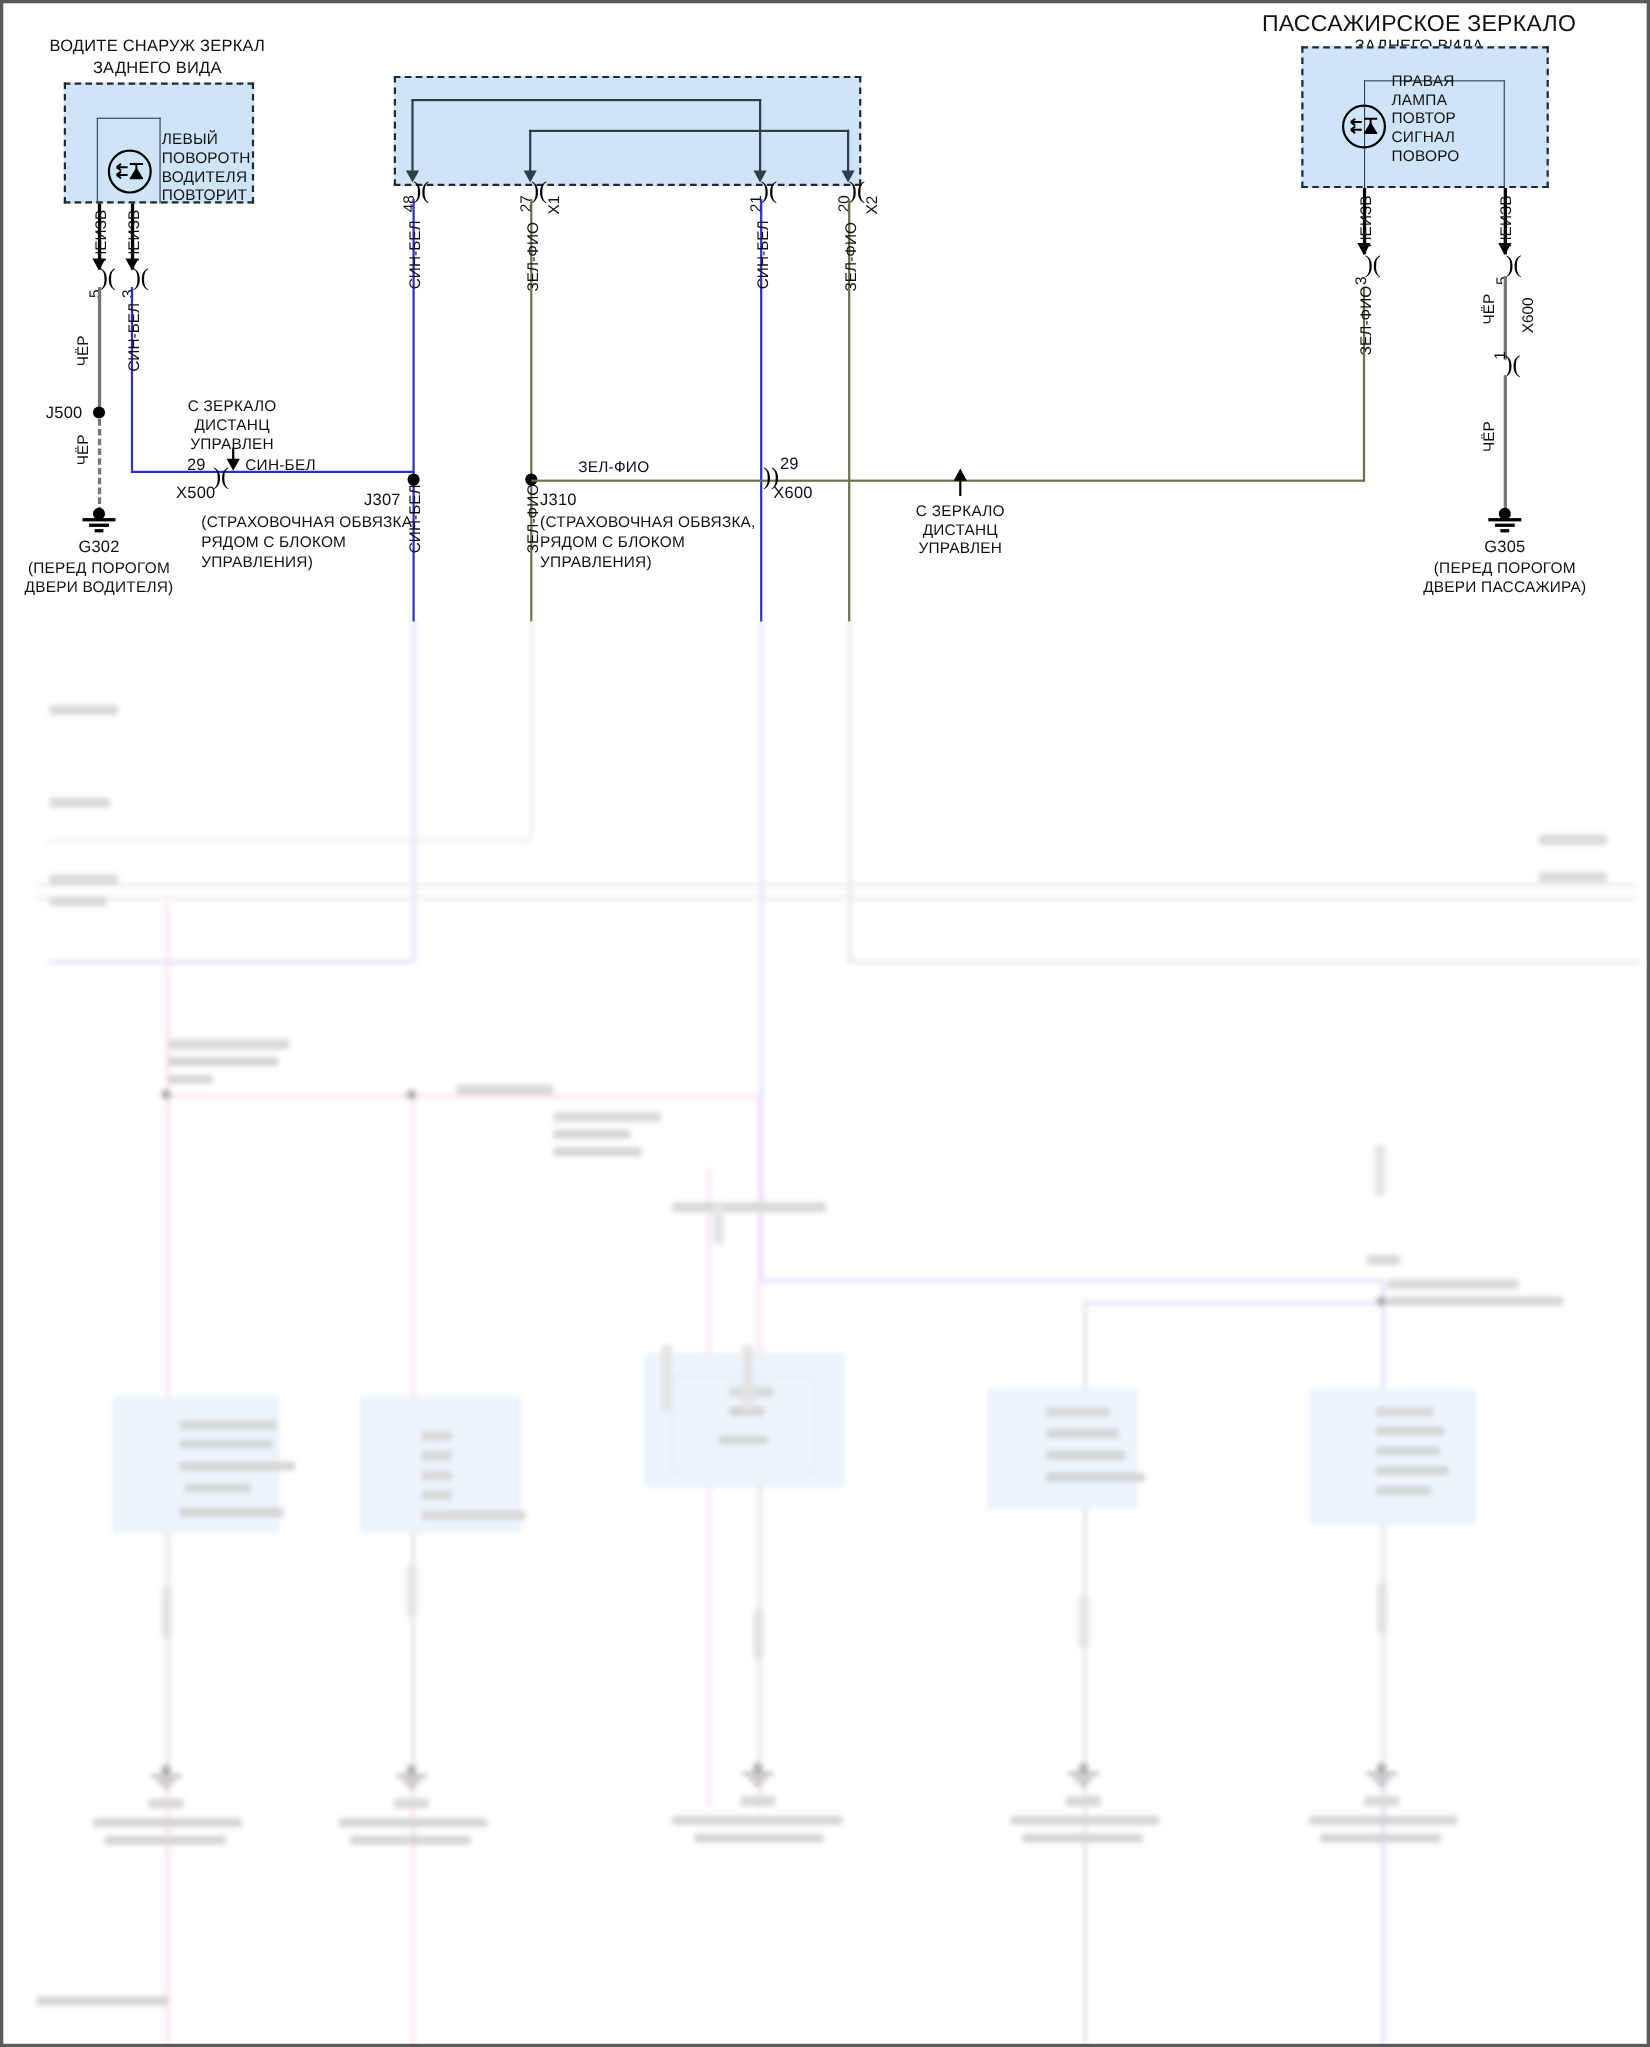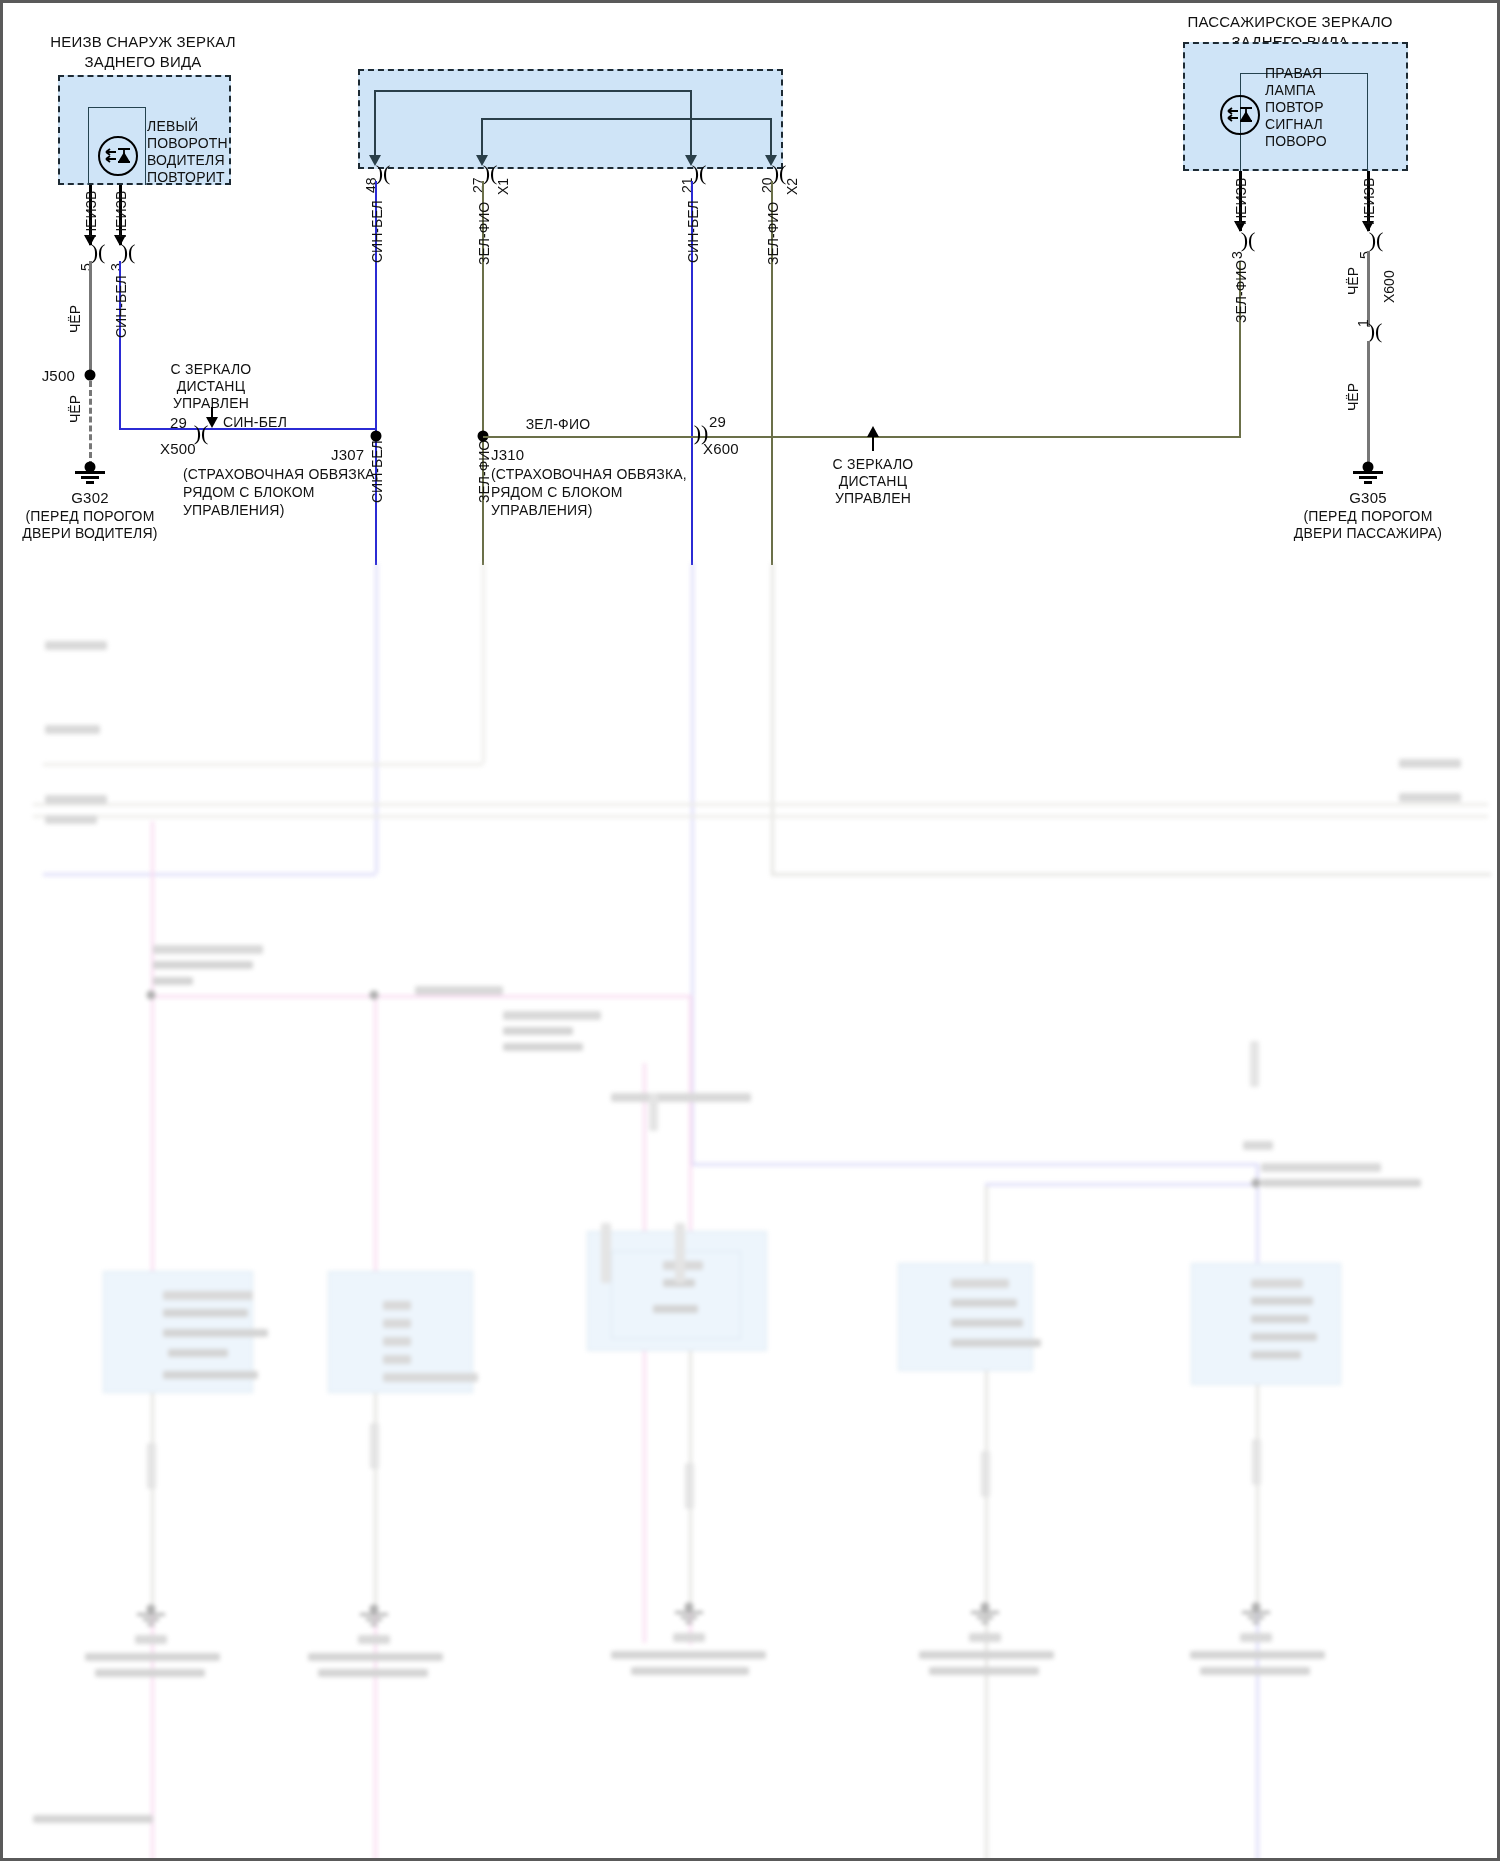--- a/index.html
+++ b/index.html
@@ -123,21 +123,21 @@
   .fgnd{position:absolute;transform:translateX(-50%);}
   .fgnd i{position:absolute;left:50%;transform:translateX(-50%);height:0;border-top:3px solid #333;}
   .ftxt{position:absolute;background:#9a9a9a;border-radius:2px;height:9px;}
   .ftxt.t2{height:8px;background:#8d8d8d;}
 </style>
 </head>
 <body>
 
 <div id="page">
 
-  <div class="txt c" style="left:140px;top:30px;font-size:15px;">НЕИЗВ СНАРУЖ ЗЕРКАЛ</div>
+  <div class="txt c" style="left:140px;top:30px;font-size:15px;">ВОДИТЕ СНАРУЖ ЗЕРКАЛ</div>
   <div class="txt c" style="left:140px;top:50px;font-size:15px;">ЗАДНЕГО ВИДА</div>
 
   <div class="module" style="left:55px;top:72px;width:173px;height:110px;"></div>
 
   <div class="innerbox" style="left:85px;top:104px;width:58px;height:78px;"></div>
 
   <div class="lamp" style="left:115px;top:153px;"></div>
   <svg class="abs" style="left:100px;top:140px;" width="32" height="26" viewBox="0 0 32 26">
     <path d="M3 9 L13 9 M3 9 L7 6 M3 9 L7 12" stroke="#000" stroke-width="1.8" fill="none"></path>
     <path d="M3 16 L13 16 M3 16 L7 13 M3 16 L7 19" stroke="#000" stroke-width="1.8" fill="none"></path>
@@ -255,21 +255,21 @@
   <div class="txt" style="left:700px;top:437px;">X600</div>
 
   <div class="arrowup" style="left:870px;top:423px;"></div>
   <div class="w wv w-blk" style="left:869px;top:434px;height:14px;"></div>
   <div class="txt c" style="left:870px;top:453px;font-size:14px;line-height:17px;">С ЗЕРКАЛО
 ДИСТАНЦ
 УПРАВЛЕН</div>
 
   <div class="w wv w-grn" style="left:1236px;top:258px;height:177px;"></div>
 
-  <div class="txt c" style="left:1287px;top:10px;font-size:15px;">ПАССАЖИРСКОЕ ЗЕРКАЛО</div>
+  <div class="txt c" style="left:1287px;top:10px;font-size:21px;">ПАССАЖИРСКОЕ ЗЕРКАЛО</div>
   <div class="txt c" style="left:1287px;top:30px;font-size:15px;">ЗАДНЕГО ВИДА</div>
 
   <div class="module" style="left:1180px;top:39px;width:225px;height:129px;"></div>
   <div class="innerbox" style="left:1237px;top:70px;width:128px;height:98px;"></div>
   <div class="lamp" style="left:1237px;top:112px;"></div>
   <svg class="abs" style="left:1222px;top:99px;" width="32" height="26" viewBox="0 0 32 26">
     <path d="M3 9 L13 9 M3 9 L7 6 M3 9 L7 12" stroke="#000" stroke-width="1.8" fill="none"></path>
     <path d="M3 16 L13 16 M3 16 L7 13 M3 16 L7 19" stroke="#000" stroke-width="1.8" fill="none"></path>
     <path d="M15 6 L27 6 M21 6 L21 19 M15 19 L27 19" stroke="#000" stroke-width="1.8" fill="none"></path>
     <polygon points="15,19 27,19 21,9" fill="#000"></polygon>

